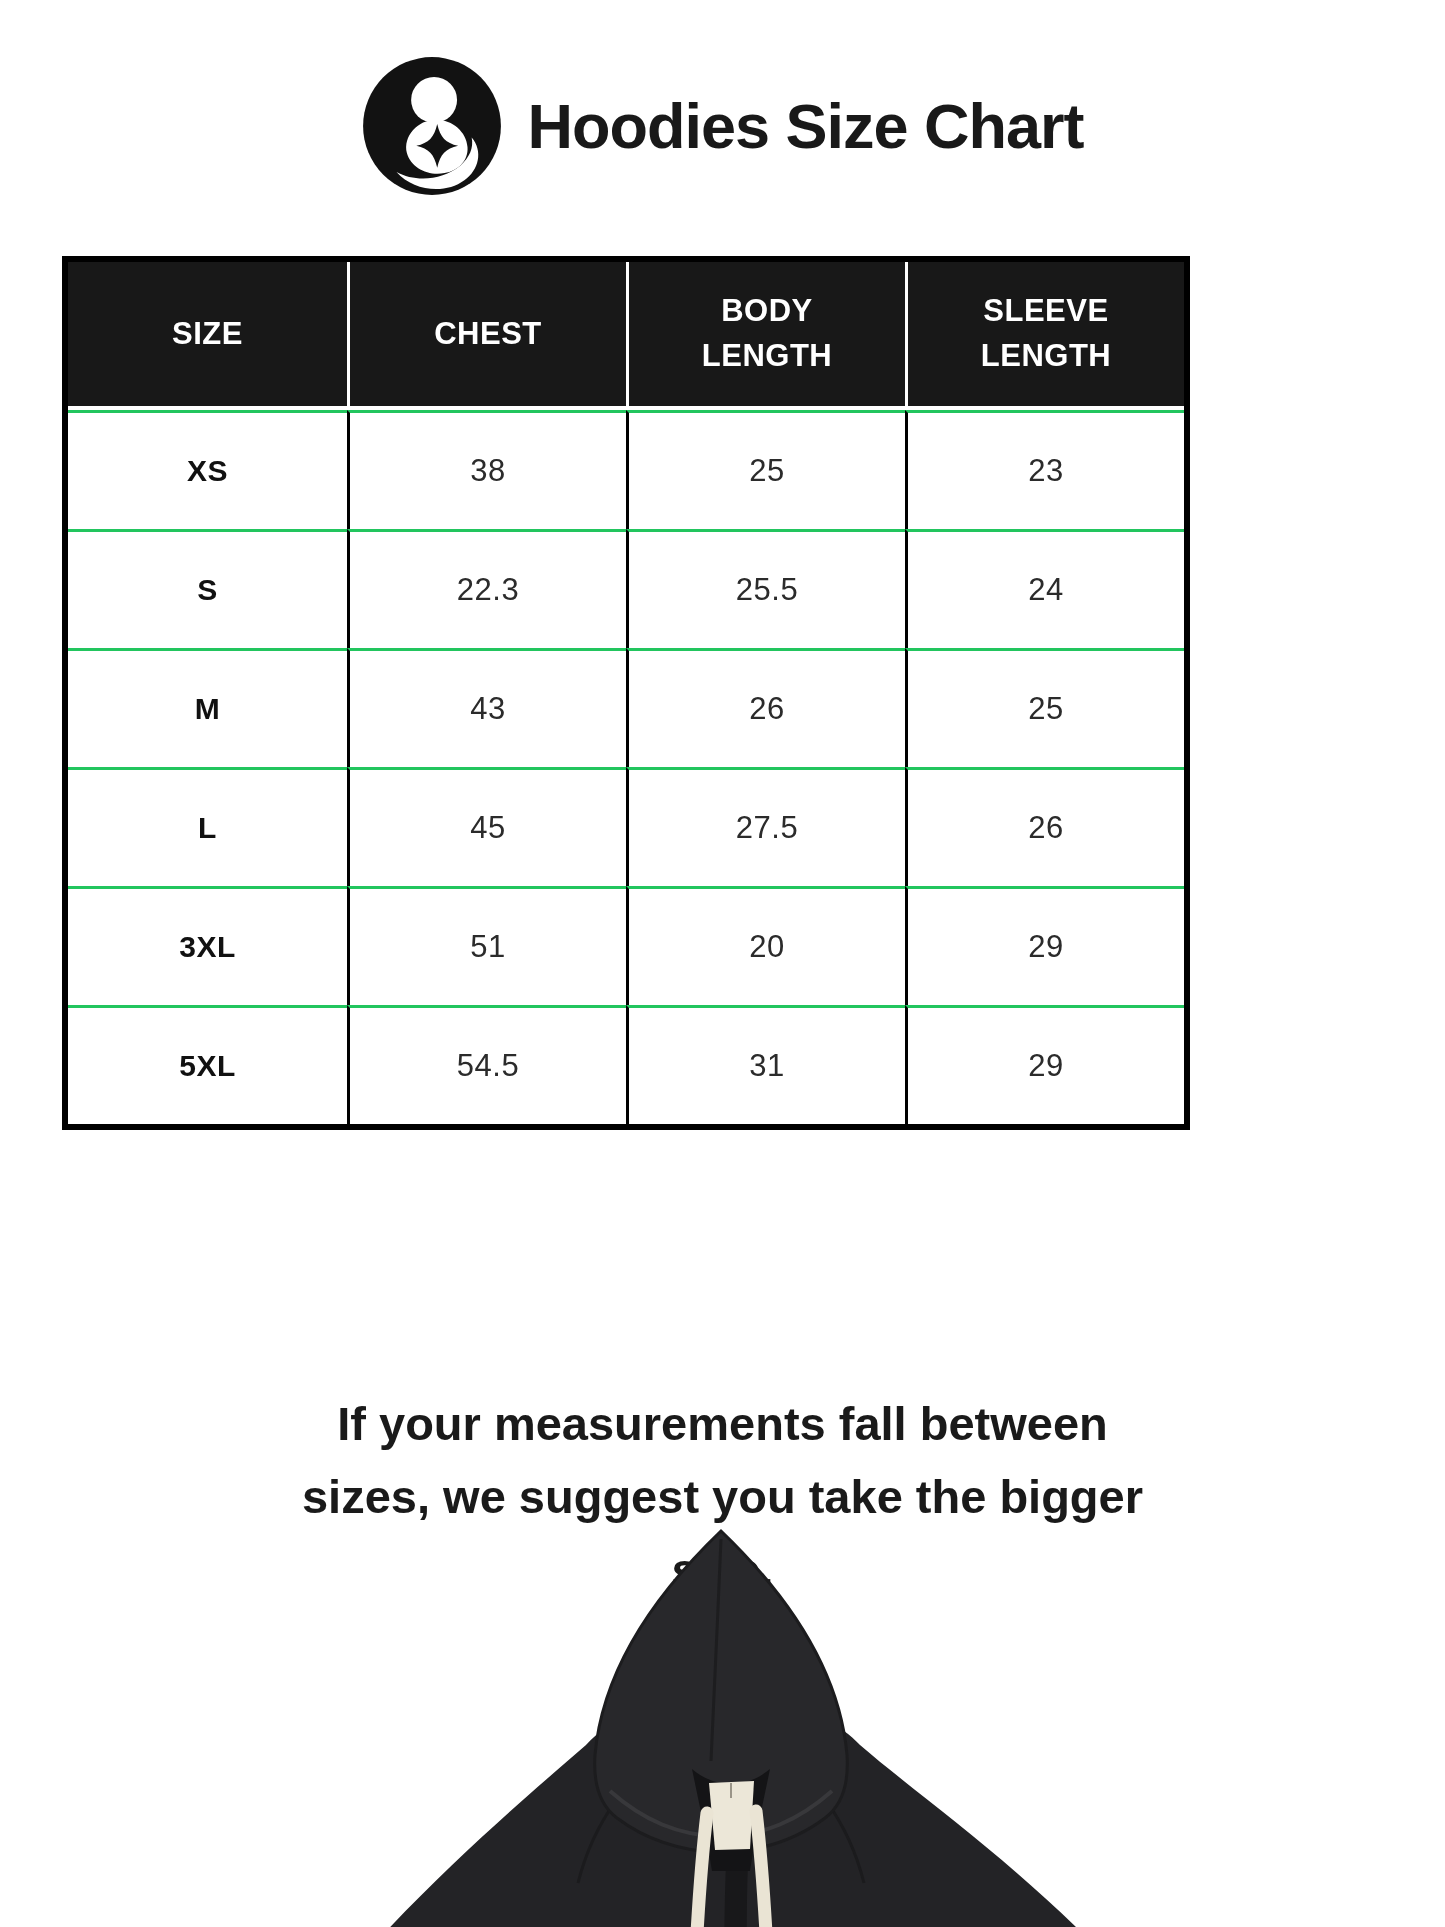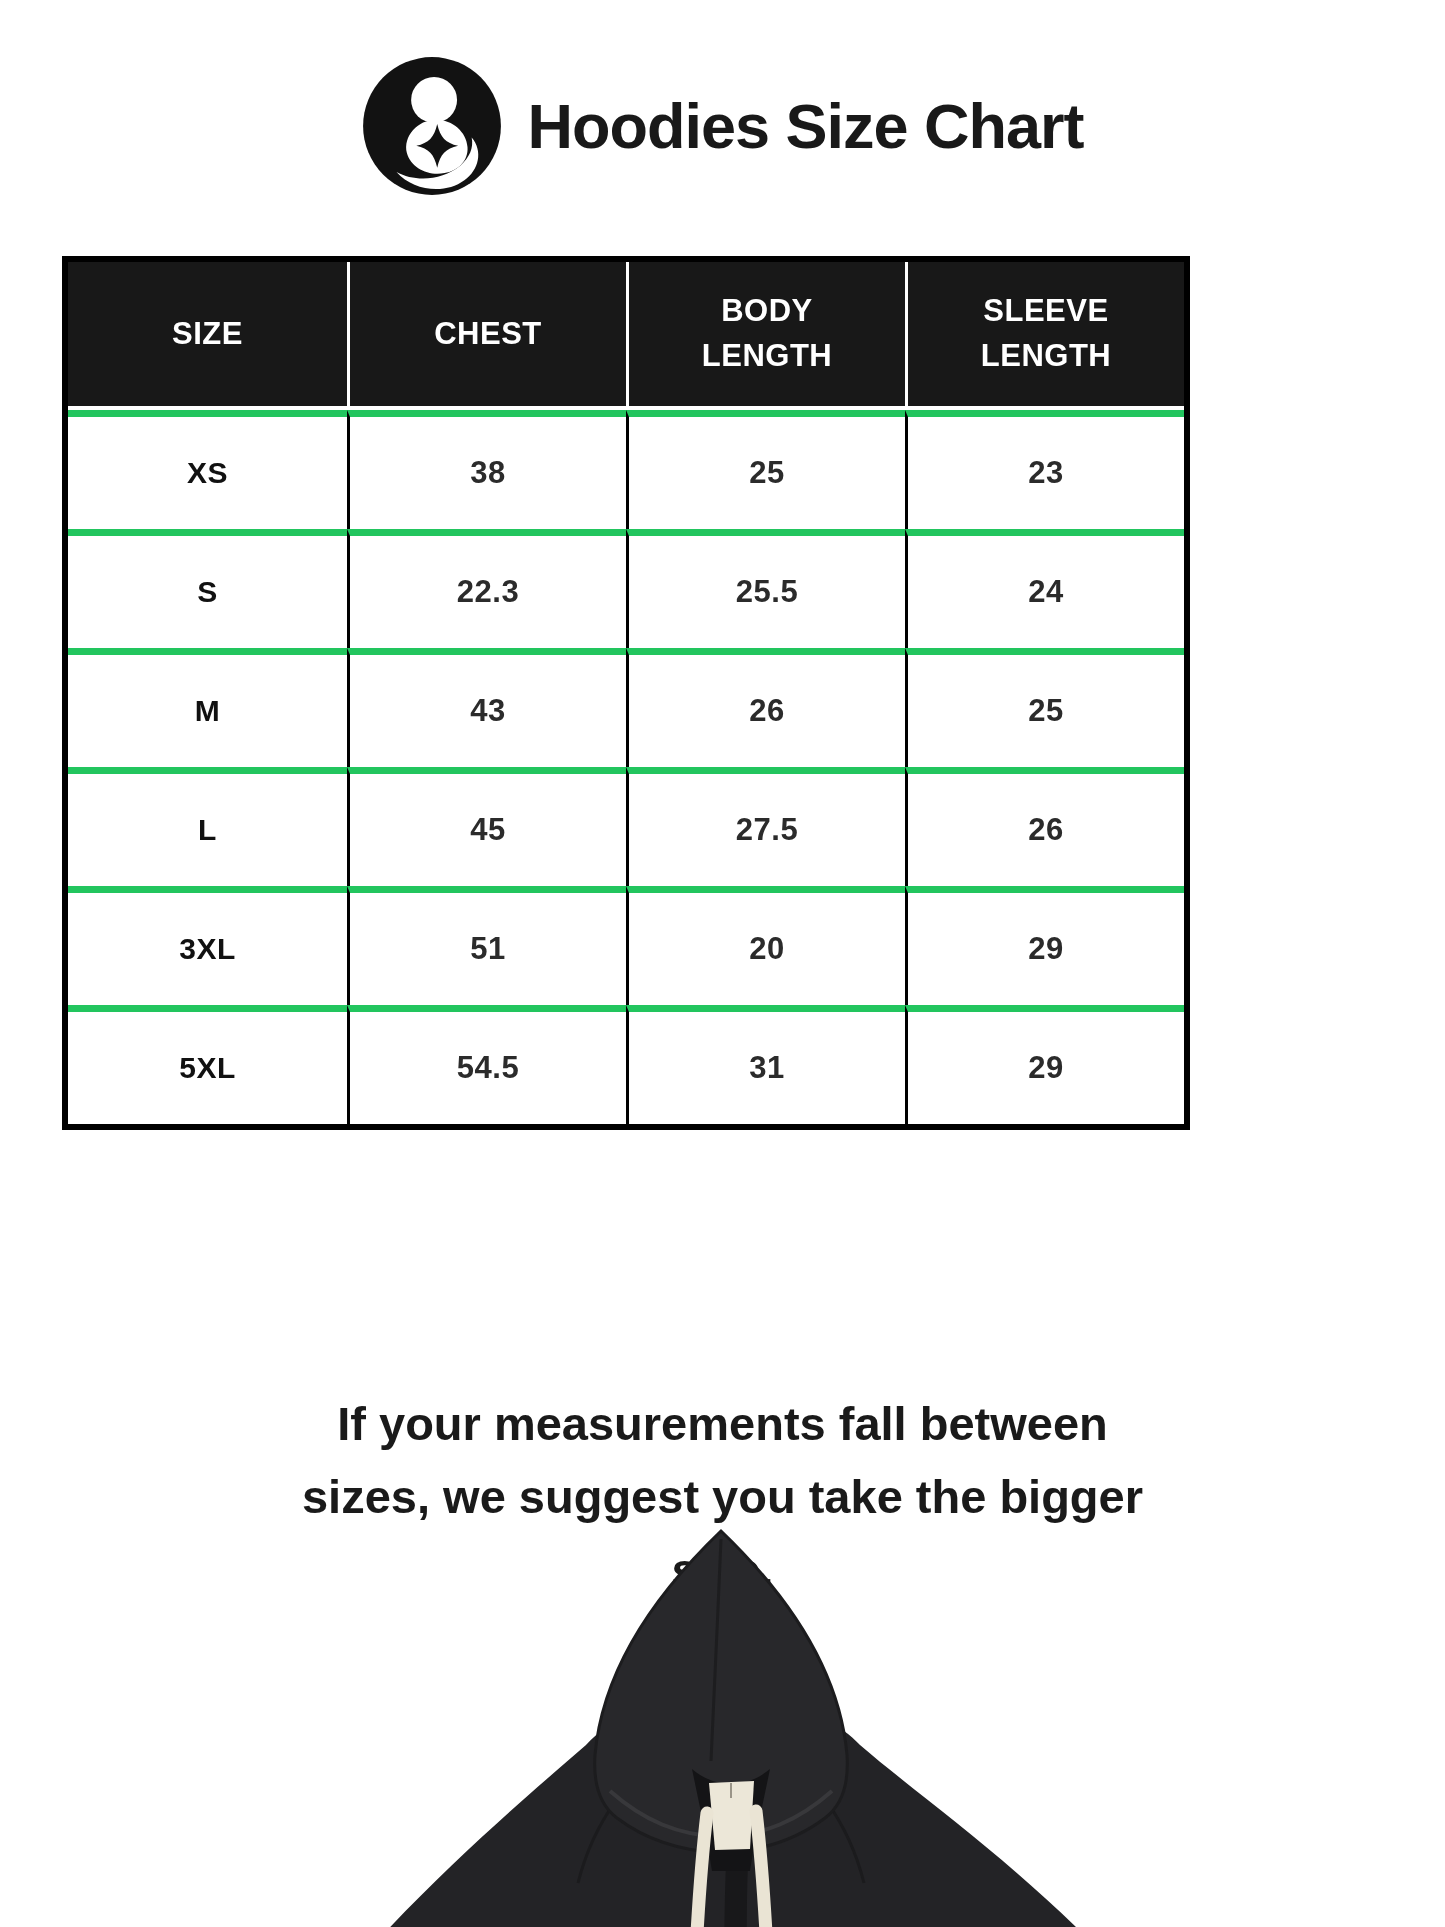--- a/index.html
+++ b/index.html
@@ -53,26 +53,26 @@
     text-align: center;
     vertical-align: middle;
     border-bottom: 4px solid #ffffff;
   }
   .size-table th + th { border-left: 3px solid #ffffff; }
   .size-table th span { white-space: pre-line; line-height: 1.45; display: inline-block; }
   .size-table td {
     height: 119px;
     text-align: center;
     vertical-align: middle;
-    border-top: 7px solid #22c55e;
+    border-top: 3px solid #22c55e;
     background: #ffffff;
   }
   .size-table td + td { border-left: 3px solid #000000; }
   .size-cell { font-size: 30px; font-weight: 700; color: #111111; letter-spacing: 0.5px; }
-  .value-cell { font-size: 31px; font-weight: 700; color: #2b2b2b; letter-spacing: 0.5px; }
+  .value-cell { font-size: 31px; font-weight: 400; color: #2b2b2b; letter-spacing: 0.5px; }
 
   
   .note {
     position: absolute;
     top: 1388px; left: 0; right: 0;
     margin: 0 auto;
     max-width: 850px;
     text-align: center;
     font-size: 47px;
     font-weight: 700;

